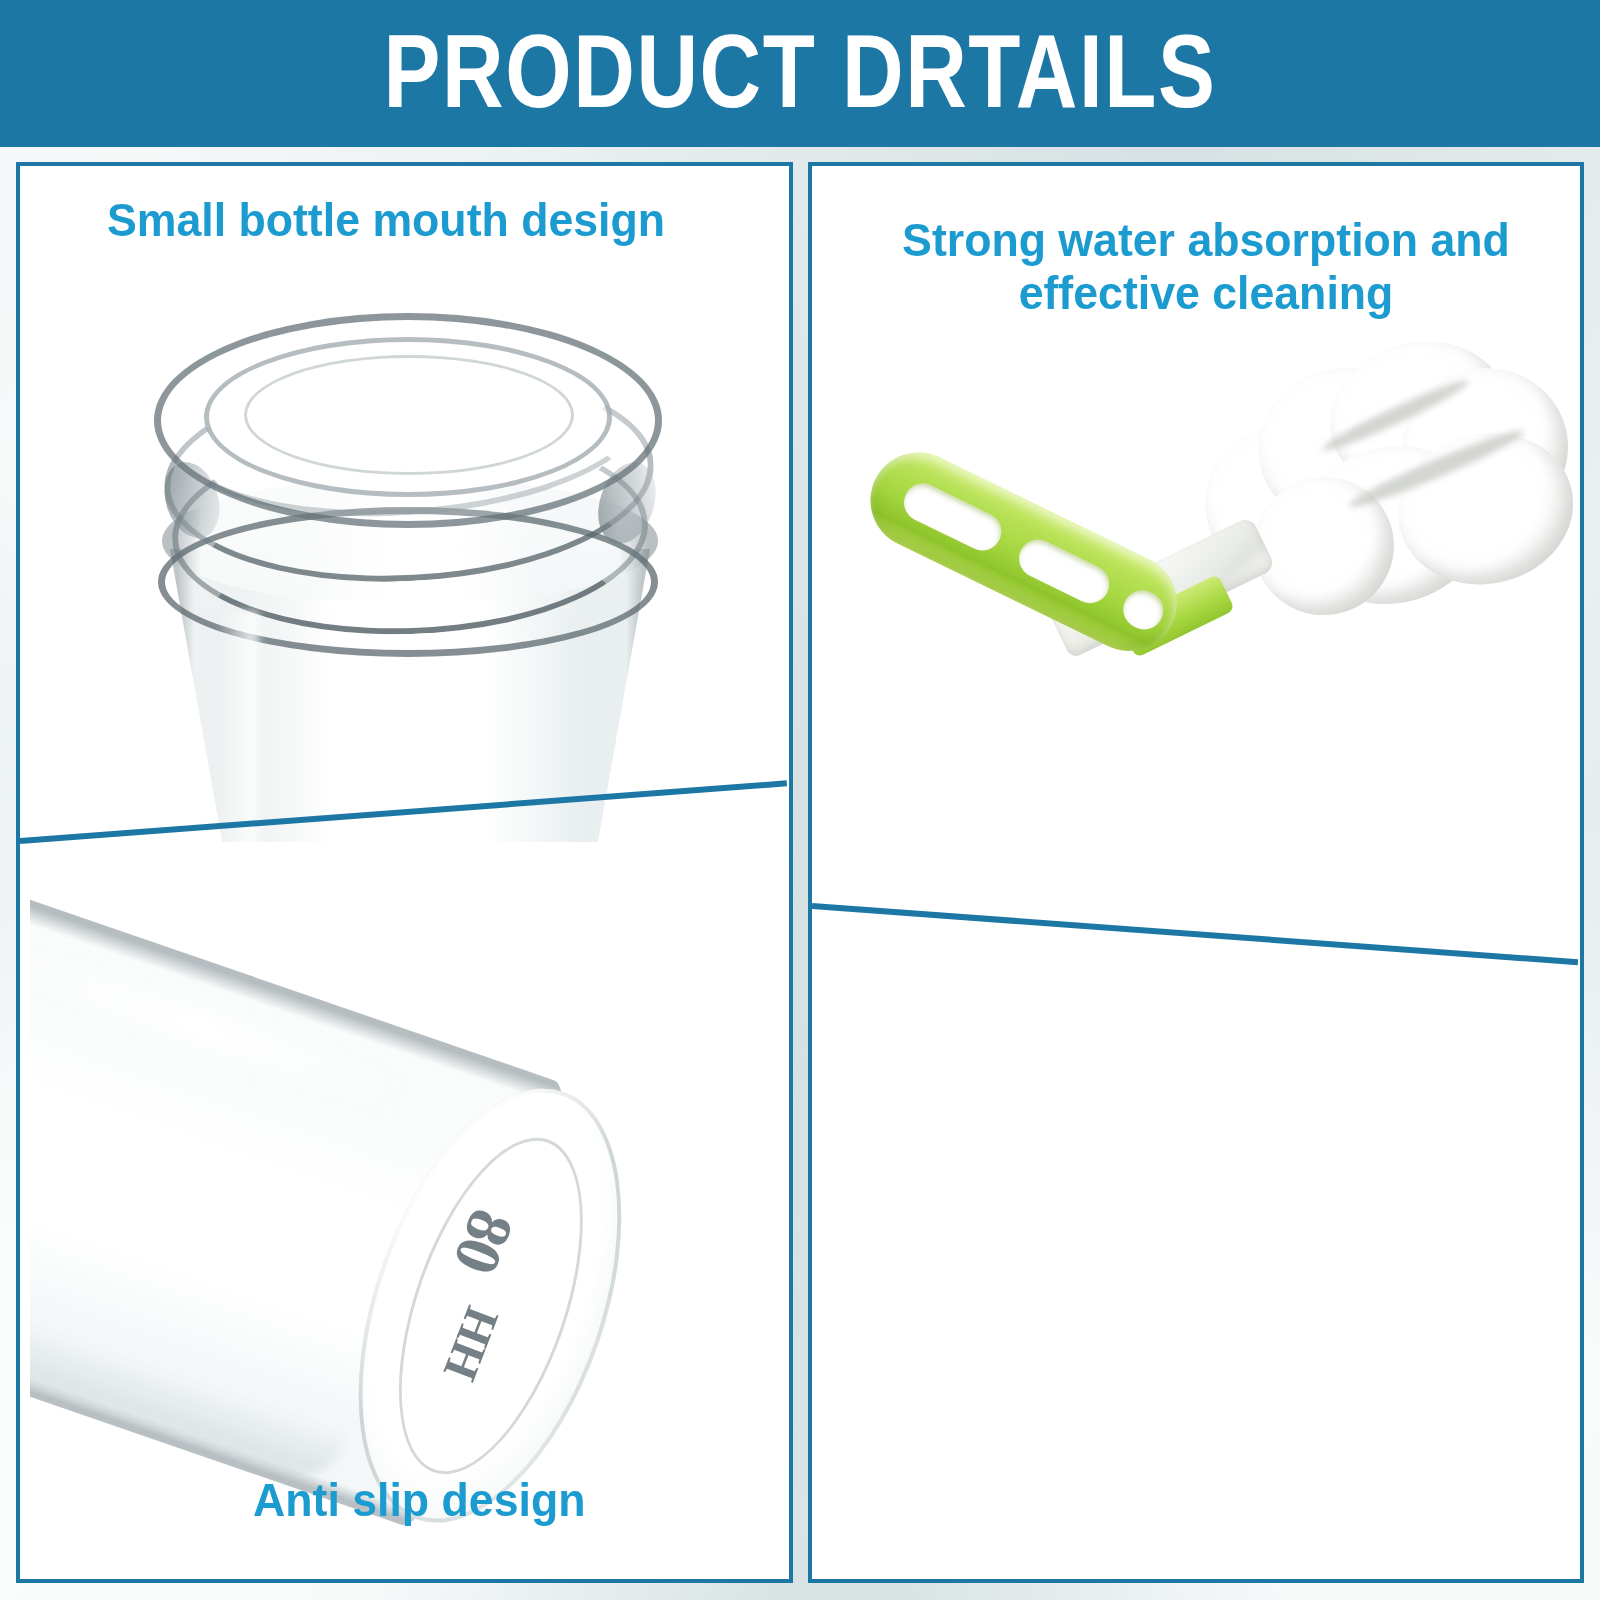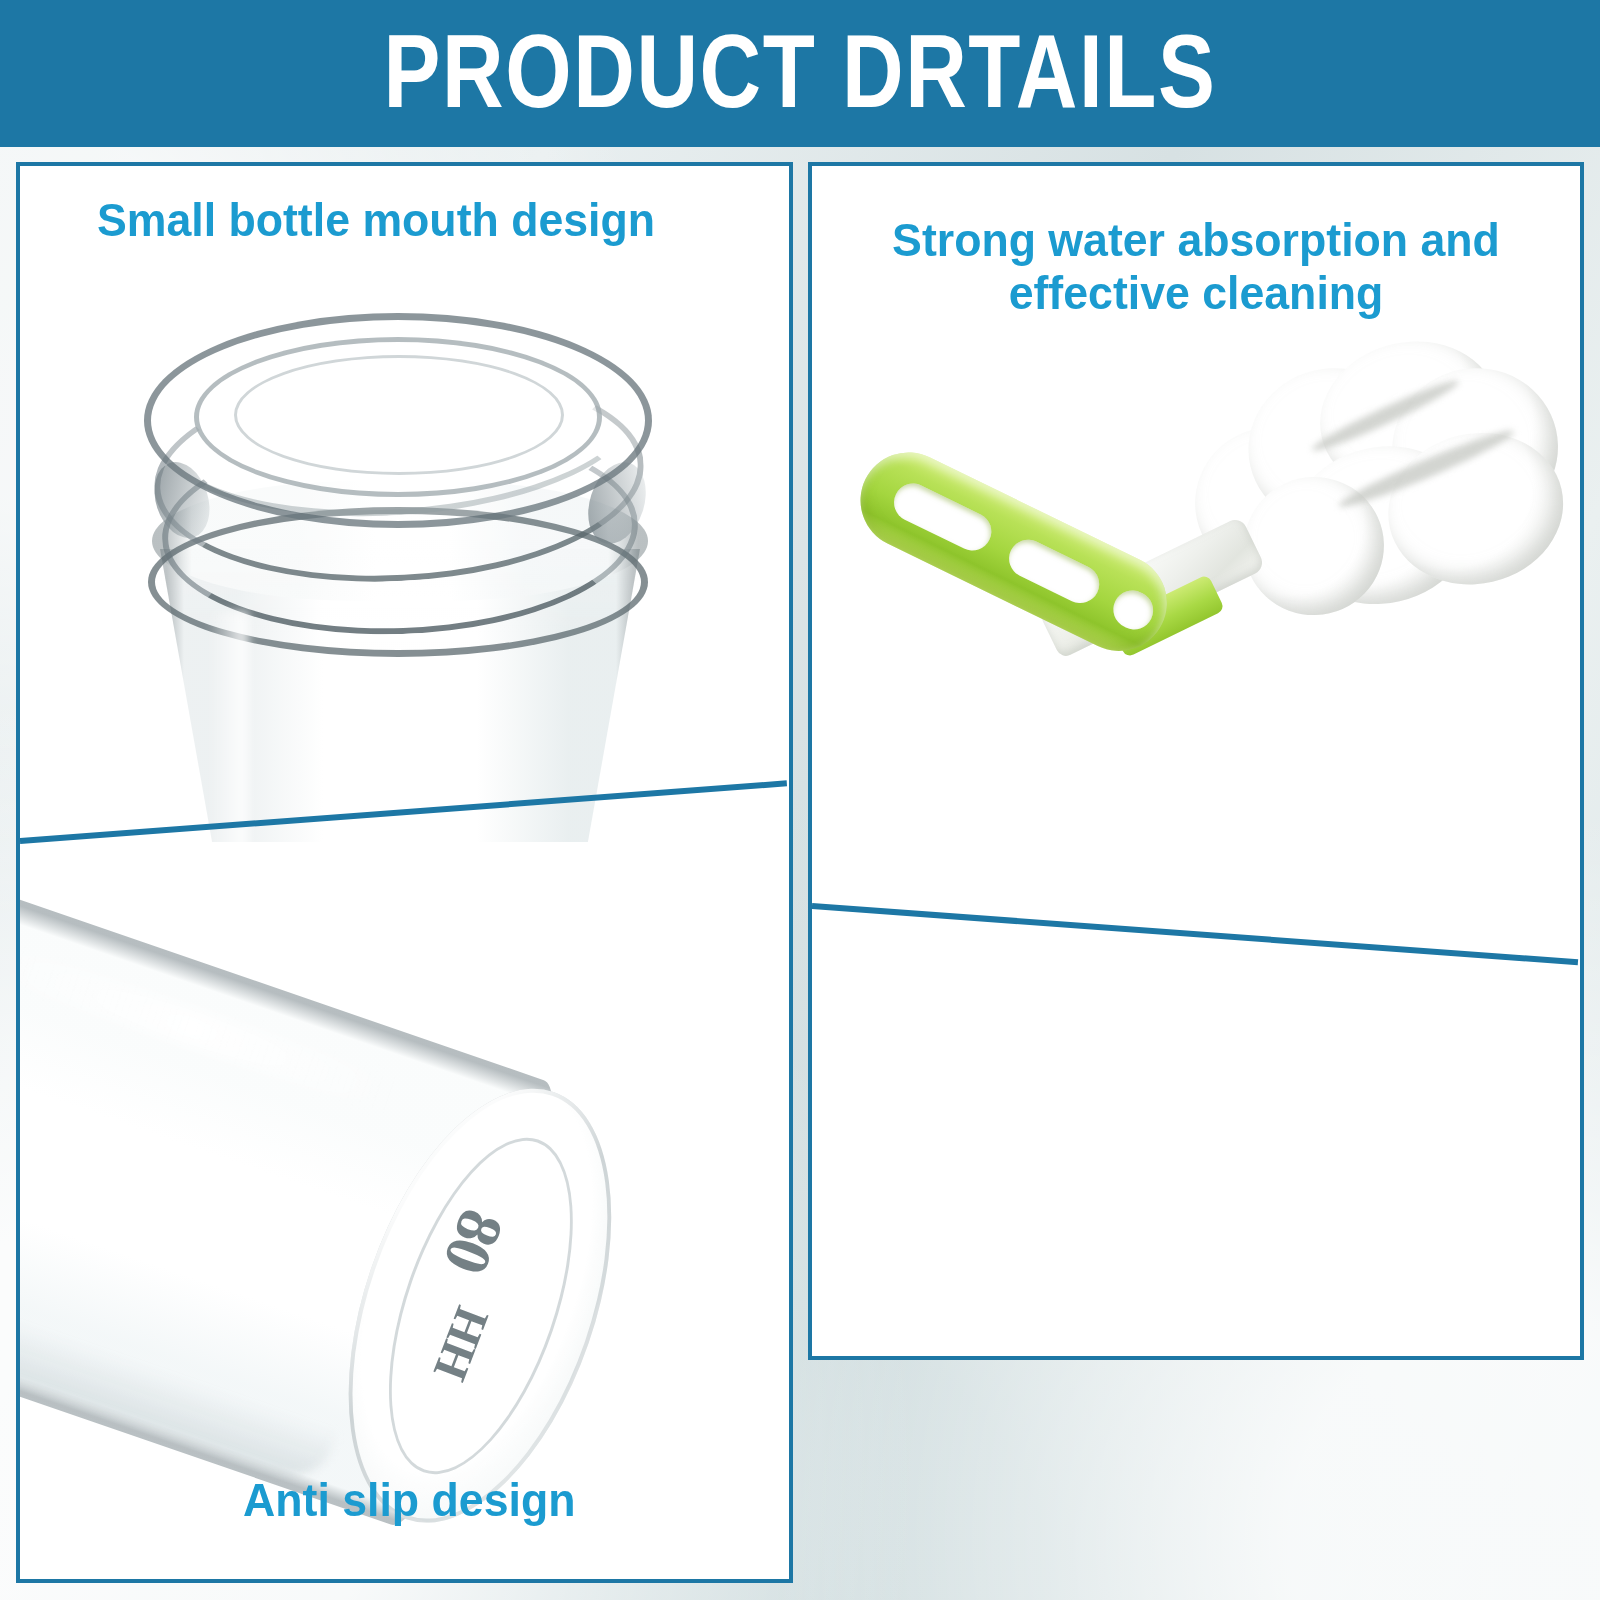--- a/index.html
+++ b/index.html
@@ -41,23 +41,23 @@
 
   
   .col{
     position:absolute;
     background:#ffffff;
     border:4px solid #1d77a5;
     box-sizing:border-box;
     overflow:hidden;
   }
   #col-left {left:16px;  top:162px; width:777px; height:1421px;}
-  #col-right{left:808px; top:162px; width:776px; height:1198px;}
-
-  .panel{position:absolute;left:0;width:100%;overflow:hidden;}
+  #col-right{left:808px; top:162px; width:776px; height:1421px;}
+
+  .panel{position:absolute;left:10px;width:100%;overflow:hidden;}
 
   
   .divider{
     position:absolute;left:0;width:100%;height:6px;
     background:#1d77a5;transform-origin:left center;
   }
   #divider-left {top:672px; transform:rotate(-4.3deg);}
   #divider-right{top:737px; transform:rotate(4.2deg);}
 
   

